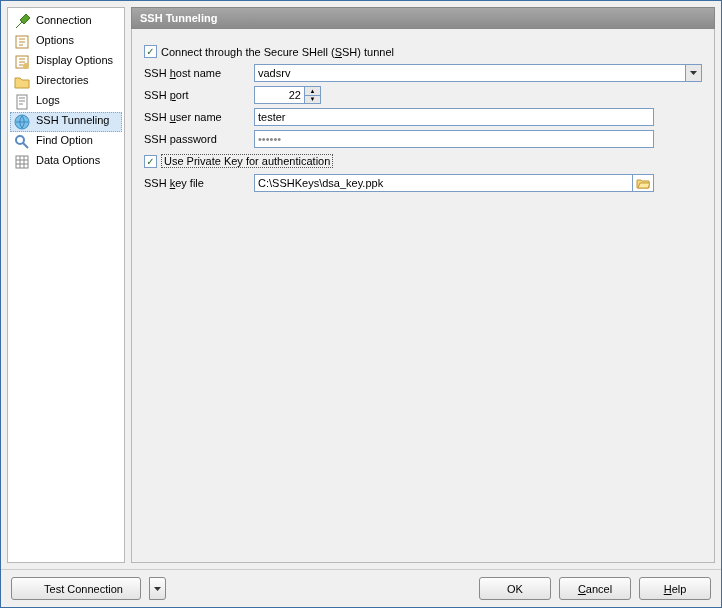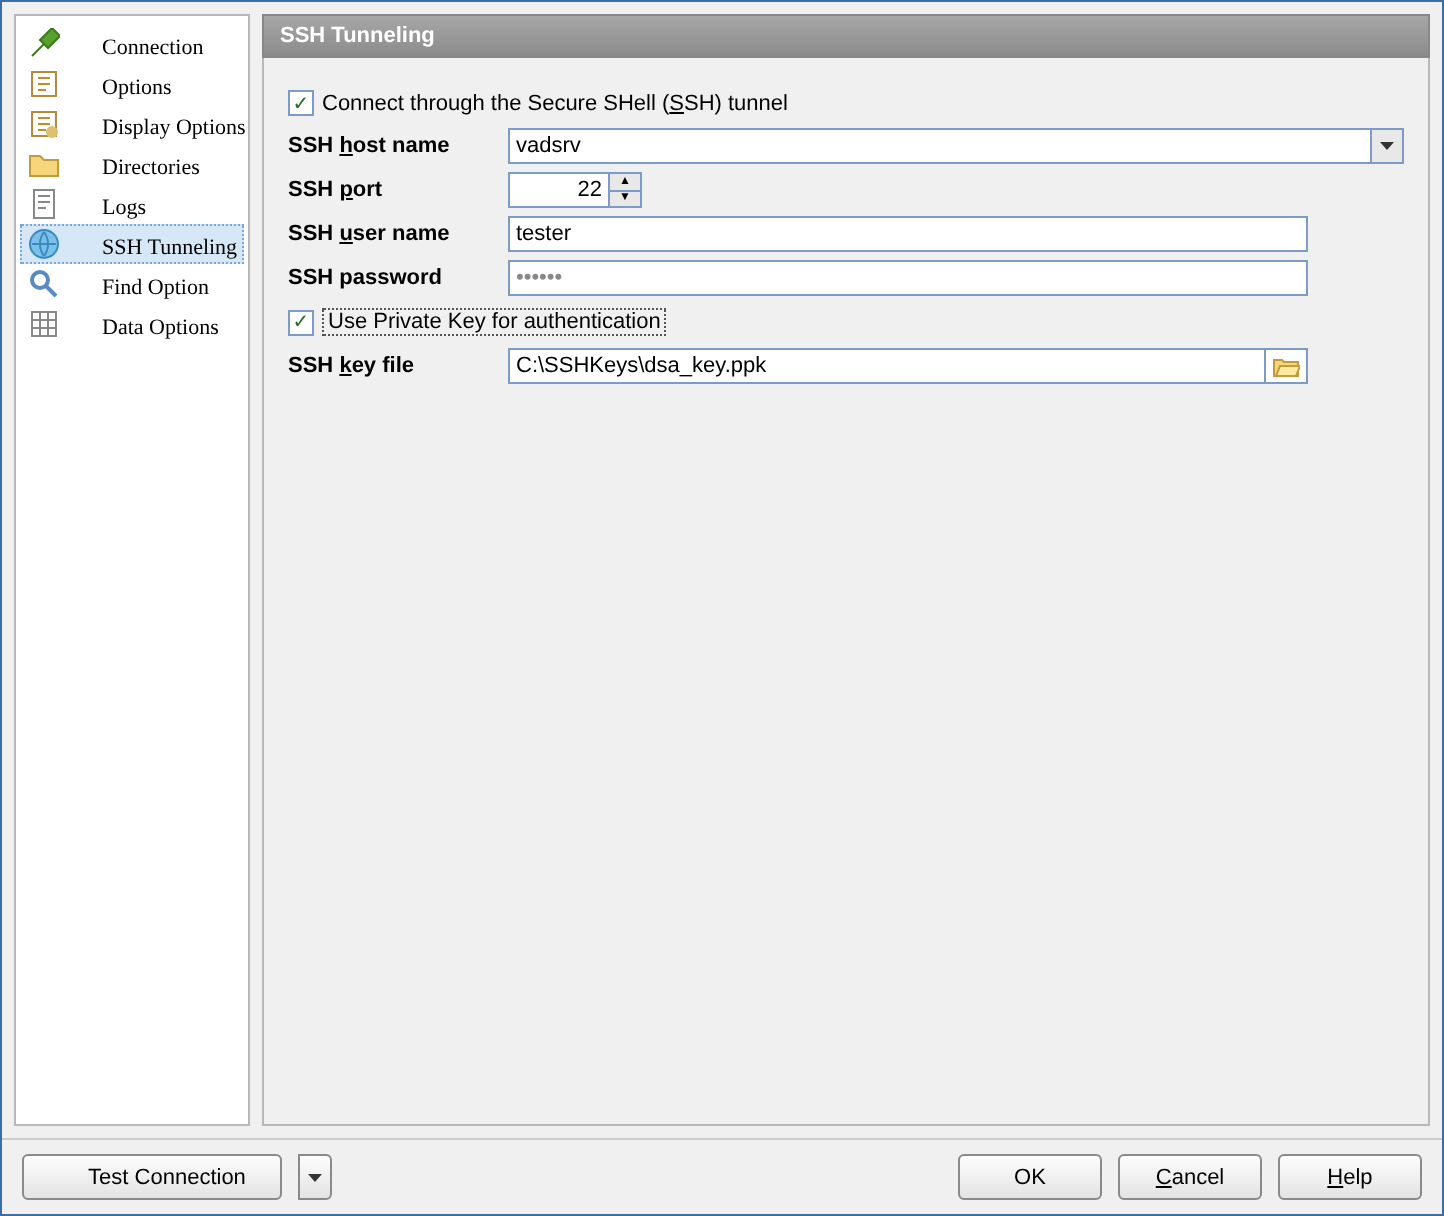--- a/index.html
+++ b/index.html
@@ -3,28 +3,28 @@
 <meta charset="utf-8">
 <style>
   * { box-sizing: border-box; }
   body { margin: 0; font-family: Tahoma, Arial, sans-serif; font-size: 11px; background: #fff; }
   .window { width: 722px; height: 608px; border: 1px solid #3a6ea5; display: flex; flex-direction: column; background: #f0f0f0; }
   .titlebar { height: 28px; background: linear-gradient(to bottom, #dbe7f5, #b6cde6); display: flex; align-items: center; padding: 0 4px; border-bottom: 1px solid #7a9cc6; }
   .titlebar-text { flex: 1; color: #163d68; font-weight: bold; padding-left: 4px; }
   .close-btn { width: 28px; height: 18px; background: linear-gradient(to bottom, #e68686, #c03030); border: 1px solid #803030; border-radius: 2px; color: #fff; display: flex; align-items: center; justify-content: center; font-size: 10px; cursor: pointer; }
   .content { flex: 1; display: flex; padding: 6px; gap: 6px; background: #f0f0f0; }
   .sidebar { width: 144px; background: #fff; border: 1px solid #b8b8b8; padding: 4px 2px; overflow: auto; }
-  .tree-item { display: flex; align-items: flex-end; gap: 21px; padding: 2px 4px; cursor: pointer; white-space: nowrap; font-family: Liberation Serif, serif; }
+  .tree-item { display: flex; align-items: flex-start; gap: 6px; padding: 2px 4px; cursor: pointer; white-space: nowrap; }
   .tree-item.selected { background: #d6e7f7; border: 1px dotted #7aa7d7; padding: 1px 3px; }
   .ico { width: 16px; height: 16px; flex-shrink: 0; }
   .main { flex: 1; display: flex; flex-direction: column; }
   .panel-header { height: 22px; background: linear-gradient(to bottom, #a7a7a7, #8b8b8b); color: #fff; font-weight: bold; padding: 0 8px; display: flex; align-items: center; border: 1px solid #888; }
   .panel-body { flex: 1; background: #f0f0f0; border: 1px solid #b8b8b8; border-top: none; padding: 10px 12px; }
   .row { display: flex; align-items: center; margin: 4px 0; }
-  .lbl { width: 110px; color: #000; font-weight: bold; }
+  .lbl { width: 110px; color: #000; }
   .accel { text-decoration: underline; }
   input[type=text], input[type=password], select.combo {
     font-family: inherit; font-size: 11px; border: 1px solid #7a9cc6; padding: 2px 3px; background: #fff;
   }
   .combo-wrap { display: flex; width: 448px; justify-content: space-between; }
   .combo-wrap input { flex: 1; border-right: none; }
   .combo-btn { width: 17px; border: 1px solid #7a9cc6; background: #e8e8e8; display: flex; align-items: center; justify-content: center; cursor: pointer; }
   .spinner-wrap { display: flex; width: 68px; }
   .spinner-wrap input { width: 50px; text-align: right; border-right: none; }
   .spinner-btns { display: flex; flex-direction: column; width: 17px; }

